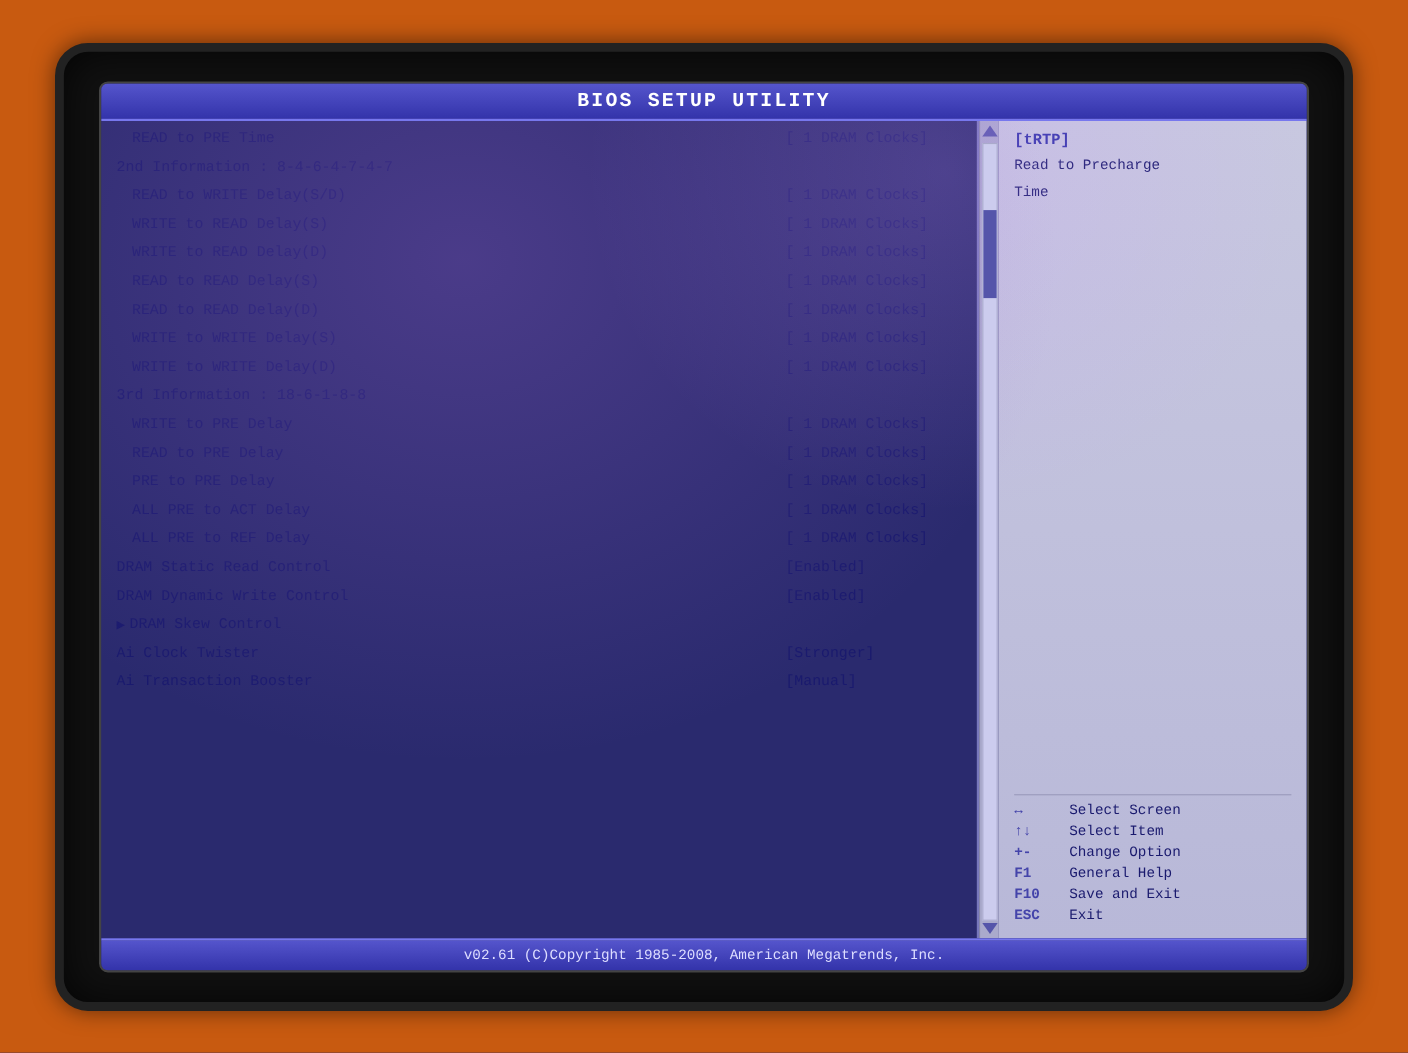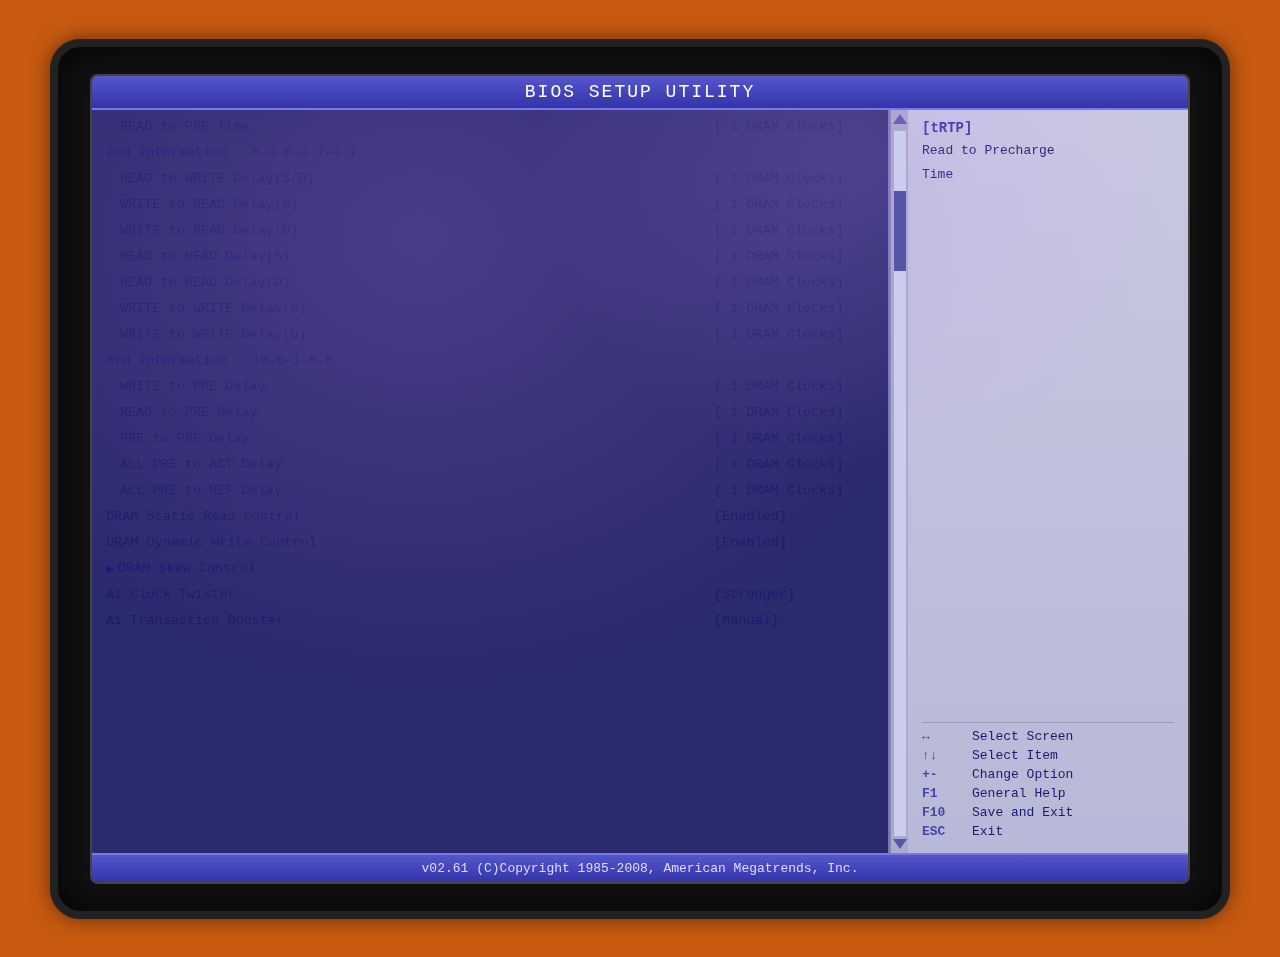--- a/index.html
+++ b/index.html
@@ -51,21 +51,21 @@
       pointer-events: none;
       z-index: 0;
     }
 
     .title-bar {
       background: linear-gradient(180deg, #5555cc 0%, #3333aa 100%);
       text-align: center;
       padding: 6px 0;
       color: #ffffff;
       font-size: 18px;
-      font-weight: normal;
+      font-weight: bold;
       letter-spacing: 2px;
       position: relative;
       z-index: 1;
       border-bottom: 2px solid #7777ee;
     }
 
     .nav-bar {
       background: linear-gradient(180deg, #6666dd 0%, #4444bb 100%);
       display: flex;
       flex-direction: row;

